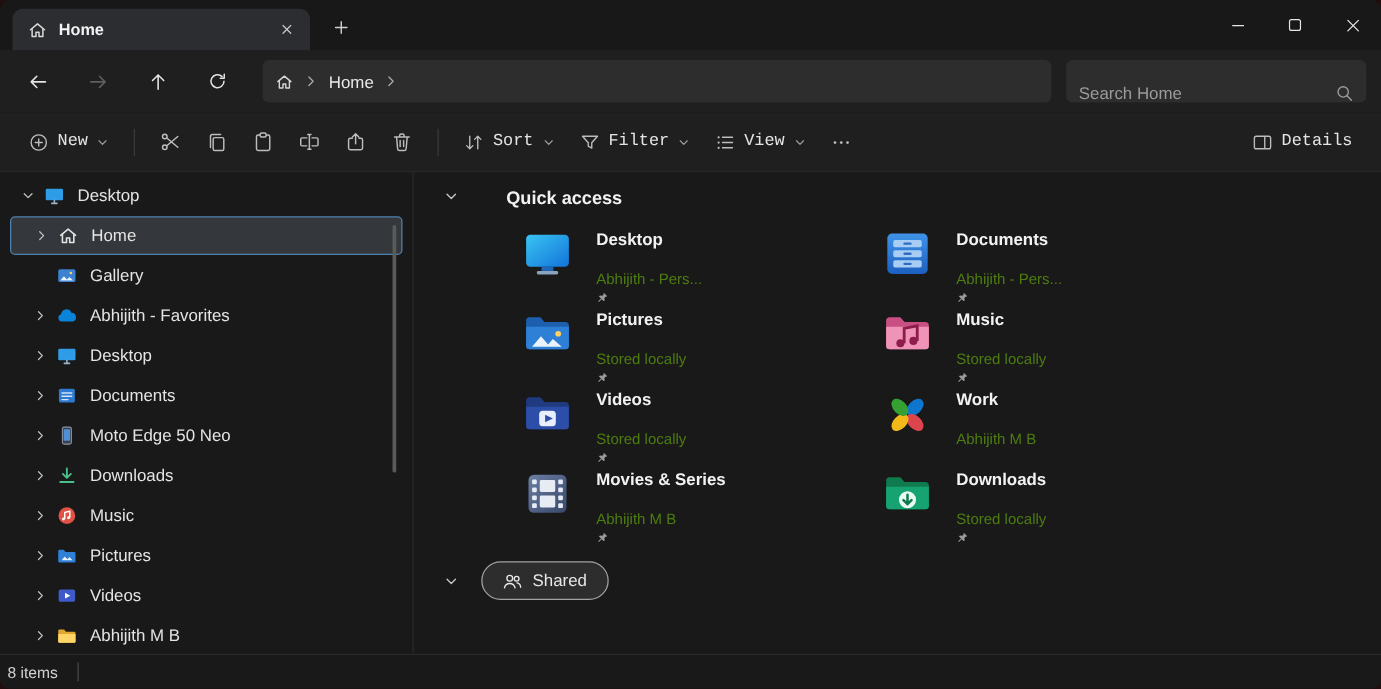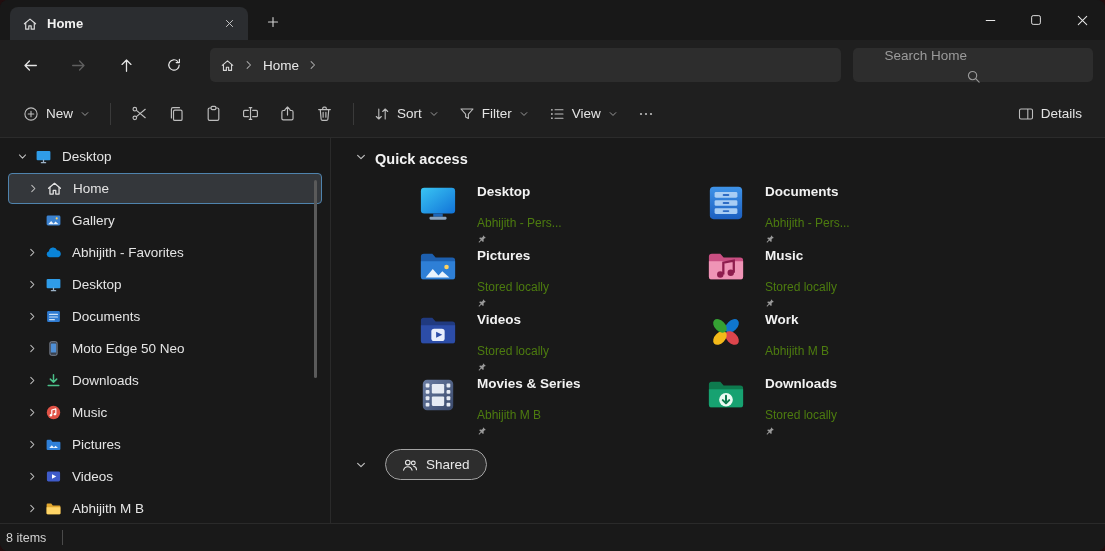--- a/index.html
+++ b/index.html
@@ -28,32 +28,32 @@
   .navbar { height:50px; background:#1f1f1f; display:flex; align-items:center;
             padding:0 12px; gap:6px; flex:0 0 auto; }
   .nav-btn { width:36px; height:36px; border:none; background:transparent; color:#e4e4e4;
              border-radius:5px; display:flex; align-items:center; justify-content:center; margin-right:6px; }
   .nav-btn.dim { color:#5f5f5f; }
   .addressbar { flex:1; height:34px; background:#2d2d2d; border-radius:5px; margin:0 6px;
                 display:flex; align-items:center; padding:0 10px; gap:8px; font-size:13.5px; }
   .addr-chev { color:#a8a8a8; display:flex; }
   .addr-ic { color:#d6d6d6; display:flex; }
   .searchbox { width:240px; height:34px; background:#2d2d2d; border-radius:5px;
-               display:flex; align-items:center; padding:0 10px; gap:6px;flex-direction:column; }
+               display:flex; align-items:flex-end; padding:0 10px; gap:6px; }
   .searchbox input { flex:1; background:transparent; border:none; outline:none;
                      color:#d0d0d0; font-size:13.5px; font-family:inherit; }
   .searchbox input::placeholder { color:#9b9b9b; }
   .search-ic { color:#9b9b9b; display:flex; }
 
   
   .toolbar { height:48px; background:#1f1f1f; border-bottom:1px solid #2b2b2b;
              display:flex; align-items:center; padding:0 14px; gap:2px; flex:0 0 auto; }
   .tb-btn { height:34px; border:none; background:transparent; color:#e4e4e4; border-radius:5px;
             display:inline-flex; align-items:center; gap:7px; padding:0 9px; font-size:13.5px;
-            font-family:Liberation Sans, sans-serif; }
+            font-family:Liberation Mono, monospace; }
   .tb-ic { color:#bdbdbd; display:flex; }
   .tb-chev { color:#a0a0a0; display:flex; }
   .tb-sep { width:1px; height:22px; background:#3a3a3a; margin:0 9px; }
   .tb-right { margin-left:auto;text-align:right; }
 
   
   .content { flex:1; min-height:0; display:flex; background:#191919; }
   .sidebar { width:330px; flex:0 0 auto; padding-top:3px; position:relative; }
   .v-div { width:1px; background:#2a2a2a; }
   .srow { height:31px; margin:0 8px 1px 8px; border-radius:4px; display:flex;
@@ -62,21 +62,21 @@
   .srow.selected { background:#34373b; border:1px solid #4f83ad; }
   .chev { width:20px; display:flex; align-items:center; justify-content:center;
           color:#c2c2c2; flex:0 0 auto; }
   .sic { width:18px; height:17px; display:flex; align-items:center; justify-content:center;
          margin:0 10px 0 2px; flex:0 0 auto; }
   .slabel { white-space:nowrap; overflow:hidden; }
   .side-scroll { position:absolute; right:13px; top:42px; width:3px; height:198px;
                  background:#5a5a5a; border-radius:2px; }
 
   .main { flex:1; padding:13px 0 0 22px; position:relative; }
-  .sec-head { display:flex; align-items:flex-start; gap:6px; }
+  .sec-head { display:flex; align-items:flex-start; gap:36px; }
   .sec-chev { color:#c2c2c2; display:flex; width:16px; justify-content:center; }
   .sec-title { font-size:14.5px; font-weight:700; color:#f2f2f2; }
 
   .tiles { margin:17px 0 0 66px; display:grid; grid-template-columns:288px 288px;
            row-gap:14px; }
   .tile { display:flex; gap:20px; align-items:flex-start; height:50px; border-radius:5px; }
   .tile-ic { width:38px; height:38px; display:flex; align-items:center; justify-content:center;
              flex:0 0 auto; }
   .tile-name { font-size:13.5px; font-weight:700; color:#f2f2f2; line-height:16px; }
   .tile-sub { font-size:12px; color:#4d7c0f; margin-top:16px; line-height:14px; }

